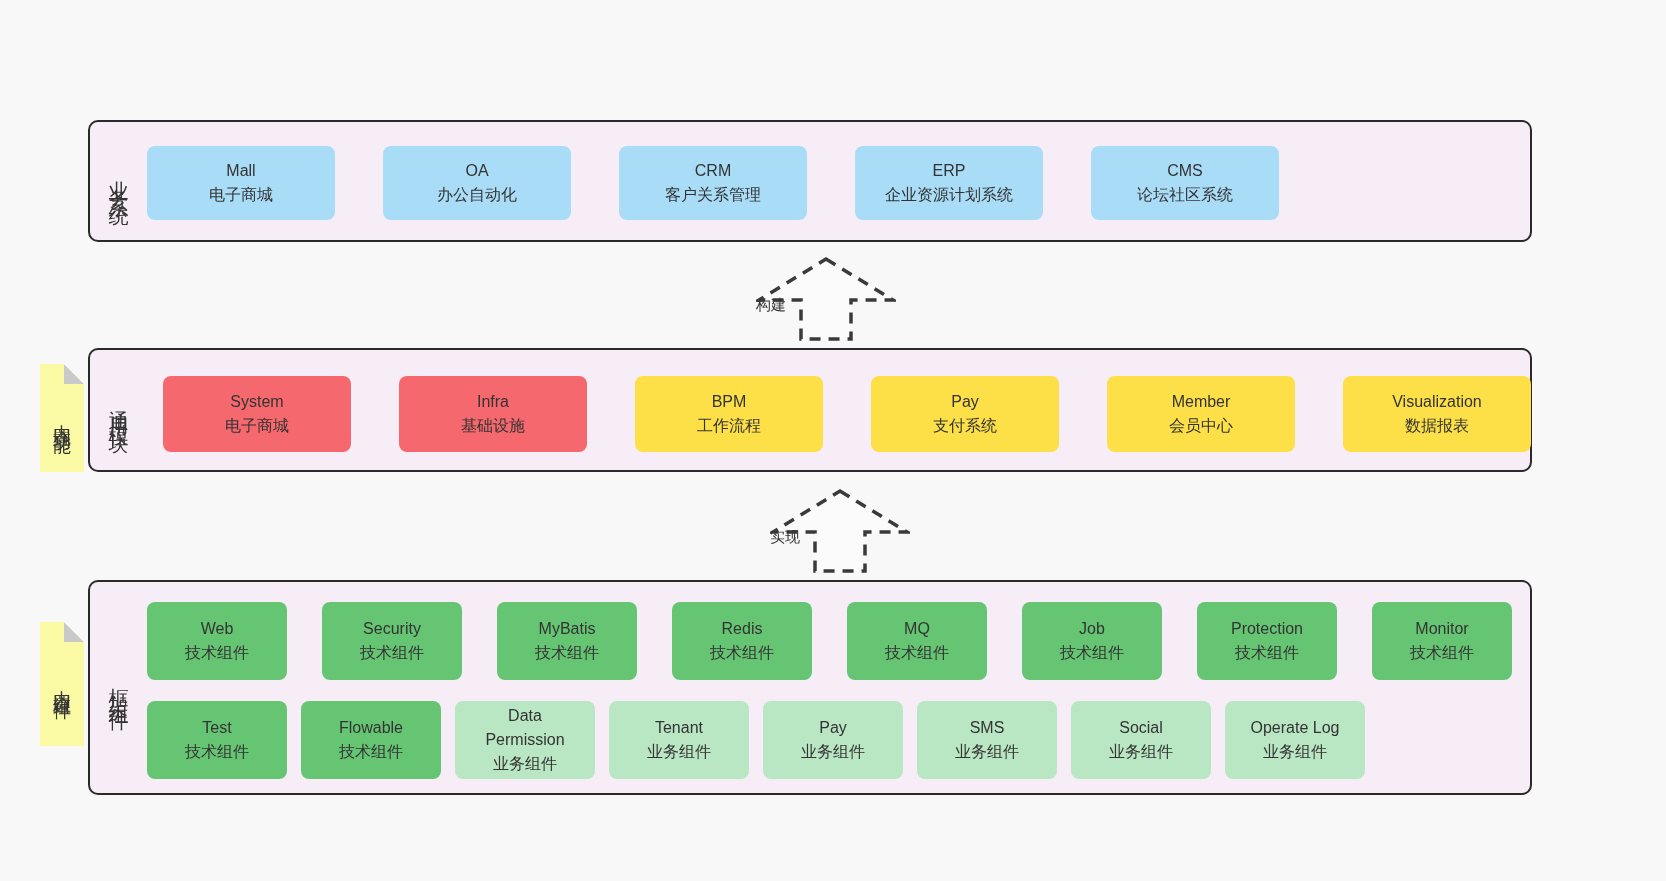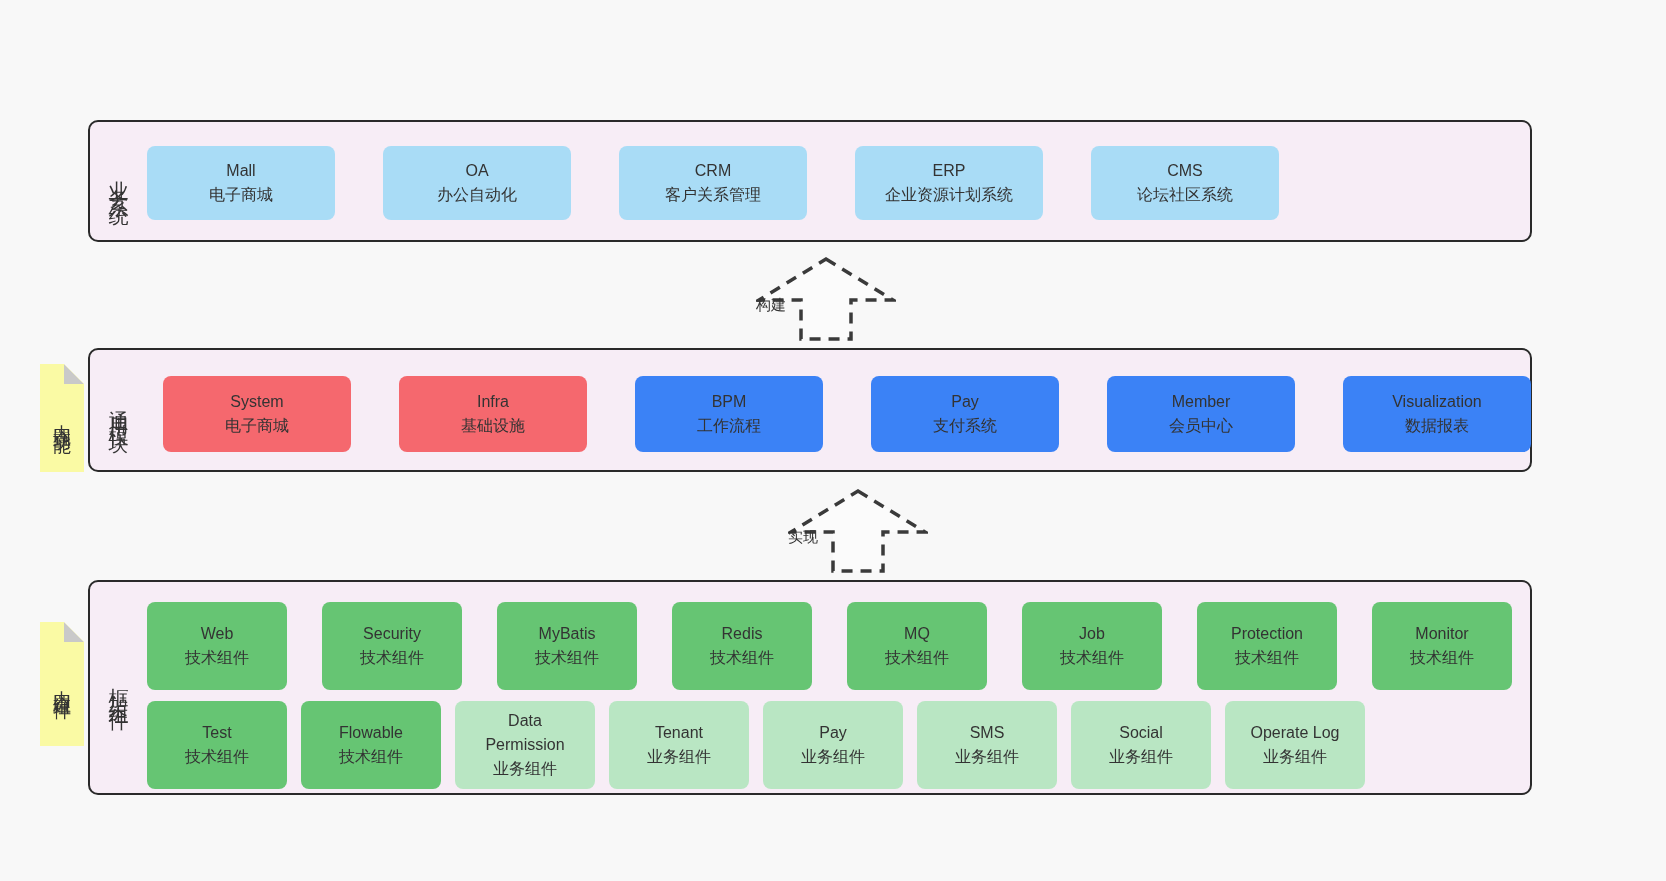--- a/index.html
+++ b/index.html
@@ -28,25 +28,25 @@
   #layer-components .row1{top:20px;gap:35px;}
   #layer-components .row2{top:119px;gap:14px;}
 
   .box{
     box-sizing:border-box;border-radius:8px;
     display:flex;flex-direction:column;align-items:center;justify-content:center;
     text-align:center;font-size:16px;line-height:24px;color:#333;
   }
   .w188{width:188px;height:74px;}
   #layer-modules .w188{height:76px;}
-  .w140{width:140px;height:88px;}
+  .w140{width:140px;height:78px;}
   .box .title{max-width:114px;}
   .blue{background:#a9dcf6;}
   .red{background:#f5686e;}
-  .pink{background:#3b82f6;}
+  .pink{background:#fde047;}
   .green{background:#66c573;}
   .lightgreen{background:#b9e6c3;}
 
   .side-tag{
     position:absolute;width:44px;background:#fafaa4;
     clip-path:polygon(0 0, calc(100% - 20px) 0, 100% 20px, 100% 100%, 0 100%);
   }
   #tag-modules{left:40px;top:364px;height:108px;}
   #tag-components{left:40px;top:622px;height:124px;}
   .side-tag .fold{
@@ -54,21 +54,21 @@
     clip-path:polygon(0 0, 100% 100%, 0 100%);
   }
   .tag-text{
     position:absolute;left:50%;top:50%;transform:translate(-50%,-50%);
     writing-mode:vertical-rl;text-orientation:upright;
     font-size:18px;letter-spacing:4px;color:#333;white-space:nowrap;
   }
 
   .arrow{position:absolute;width:140px;height:86px;}
   #arrow-build{left:756px;top:256px;}
-  #arrow-implement{left:788px;top:488px;}
+  #arrow-implement{left:770px;top:488px;}
   .arrow svg{position:absolute;left:0;top:0;}
   .arrow .arrow-label{
     position:absolute;left:0;top:40px;width:100%;
     font-size:15px;color:#333;
   }
 </style>
 </head>
 <body>
 
 <div class="layer" id="layer-business">

